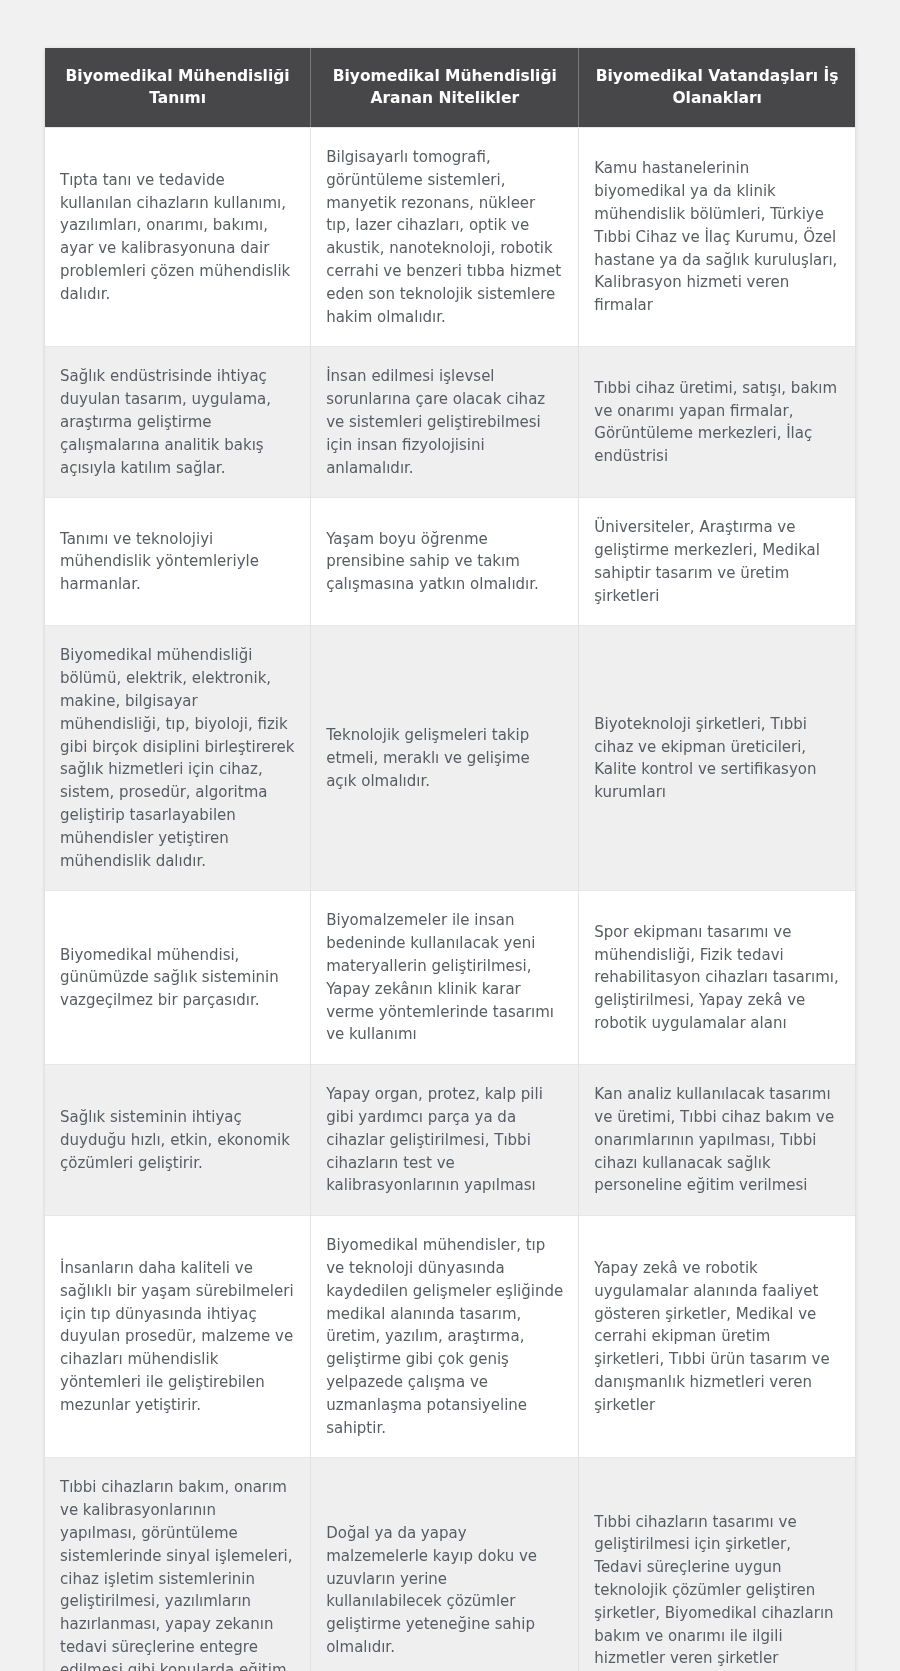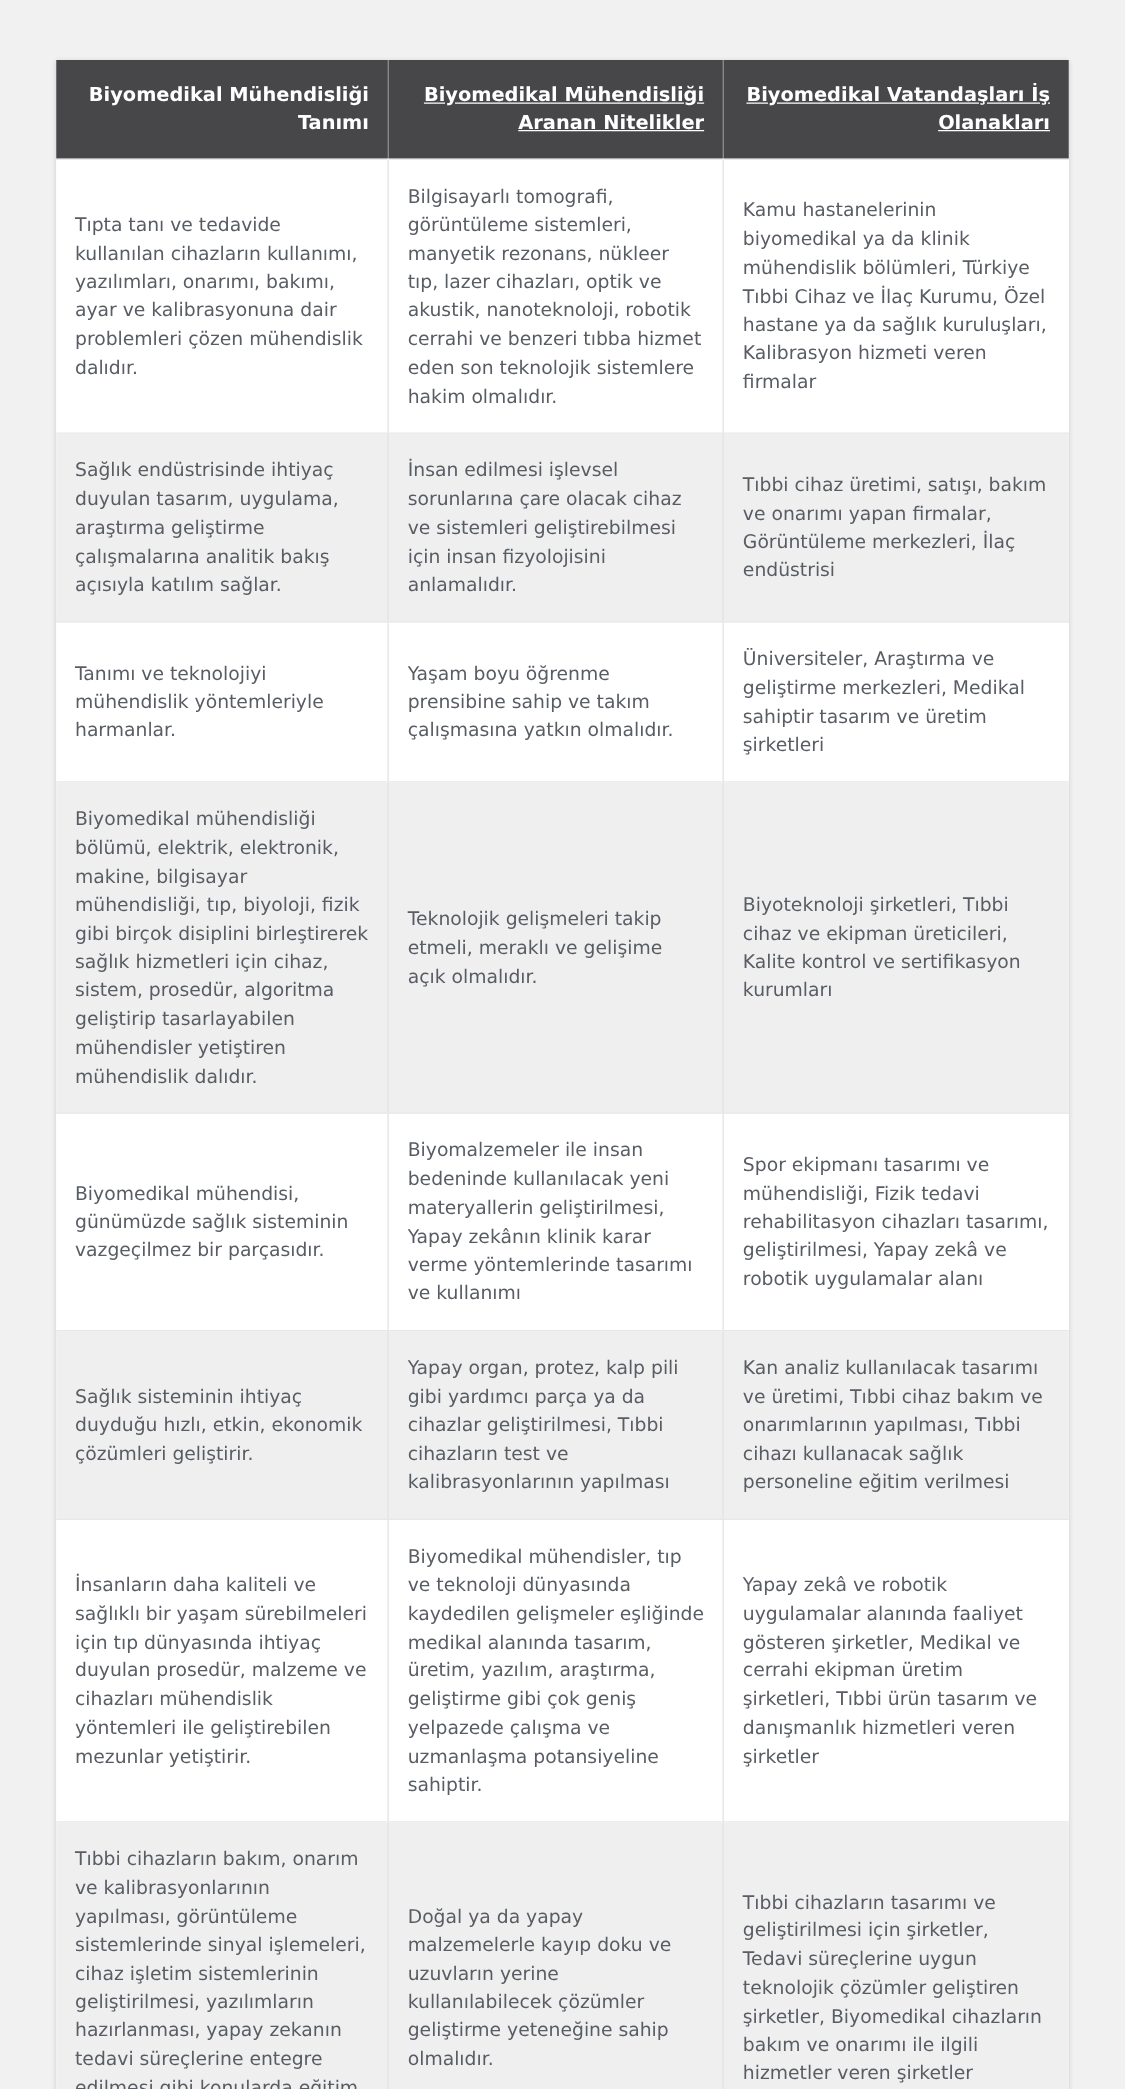--- a/index.html
+++ b/index.html
@@ -29,28 +29,28 @@
     width: 100%;
     border-collapse: collapse;
     table-layout: fixed;
   }
   col.c1 { width: 32.8%; }
   col.c2 { width: 33.1%; }
   col.c3 { width: 34.1%; }
   thead th {
     background: #47474a;
     color: #ffffff;
-    text-align: right;
+    text-align: center;
     font-size: 15.5px;
     font-weight: bold;
     line-height: 1.45;
     padding: 17px 15px;
     vertical-align: middle;
   }
-  thead th + th { border-left: 1px solid rgba(255,255,255,0.28); text-decoration: underline; }
+  thead th + th { border-left: 1px solid rgba(255,255,255,0.28); }
   tbody td {
     font-size: 15px;
     color: #585c63;
     line-height: 1.52;
     padding: 18px 15px;
     vertical-align: middle;
     border-top: 1px solid #e7e7e7;
   }
   tbody td + td { border-left: 1px solid #e2e2e2; }
   tbody tr:nth-child(even) { background: #efefef; }

